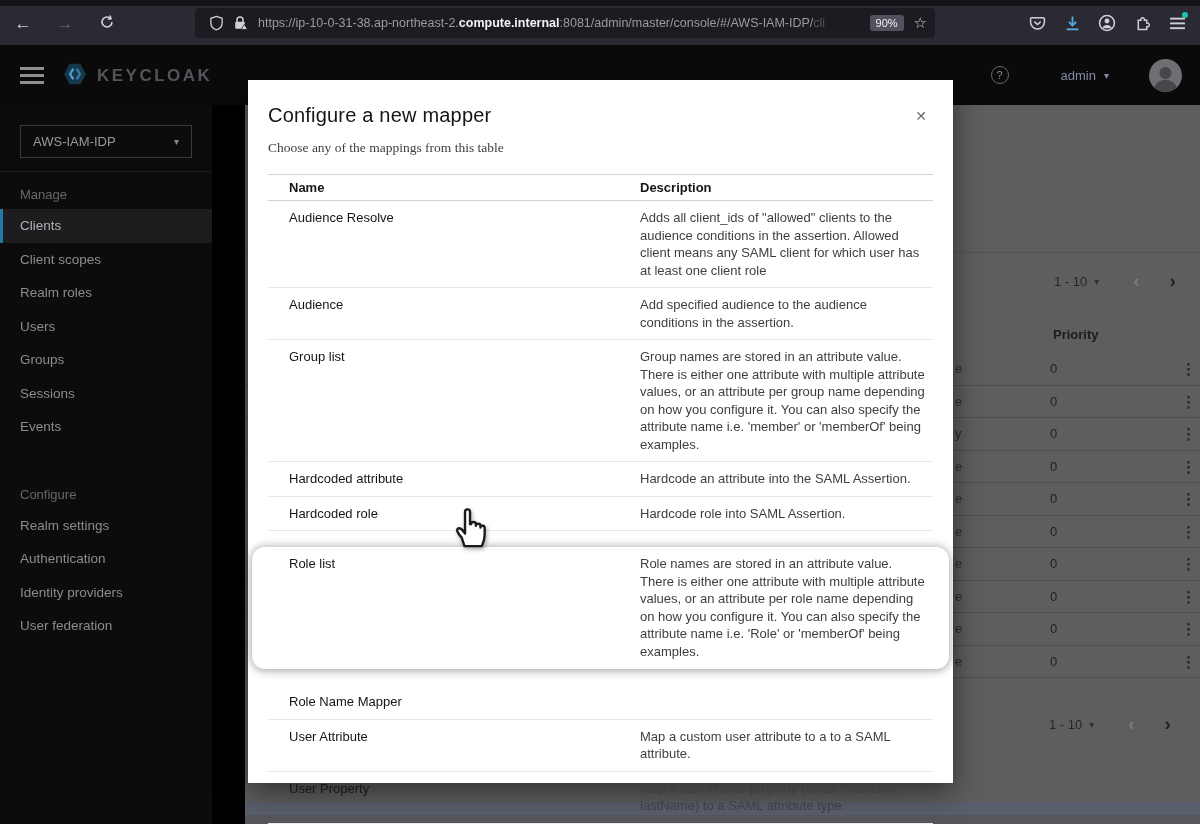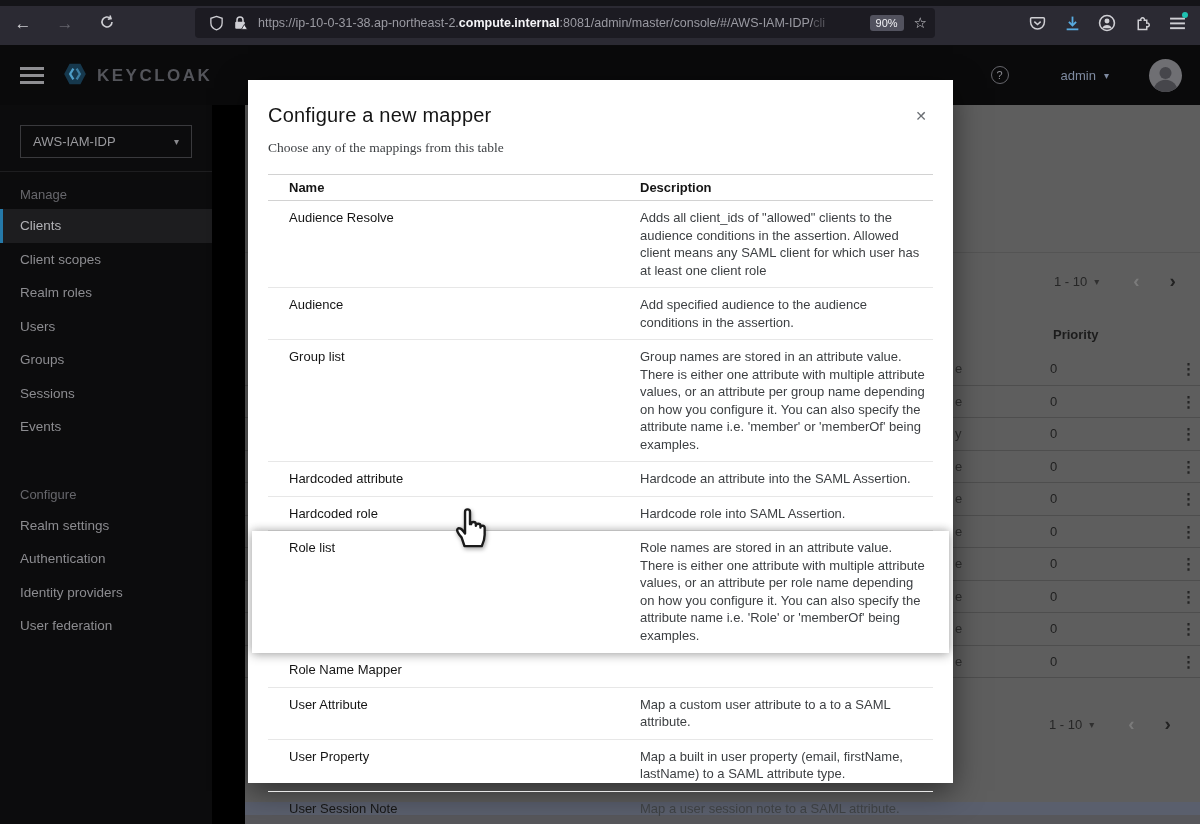--- a/index.html
+++ b/index.html
@@ -79,22 +79,22 @@
   .m-close { position:absolute; right:26px; top:28px; font-size:14px; color:#6a6e73; cursor:default; }
   .m-sub { margin:13px 0 0 20px; font-size:13.5px; color:#3c3f42;font-family:Liberation Serif, serif; }
   .m-table { margin:18px 20px 0 20px; }
   .m-head { display:flex; border-top:1px solid #d2d2d2; border-bottom:1px solid #d2d2d2;
     align-items:center; height:27px; font-size:13px; font-weight:bold; color:#151515; }
   .cell-name { width:339px; padding-left:21px; flex:none; }
   .cell-desc { flex:1; padding-right:4px;padding-left:33px; }
   .m-row { display:flex; padding:8px 0; border-bottom:1px solid #e7e7e7; font-size:13px; line-height:17.5px; }
   .m-row .cell-name { color:#151515; }
   .m-row .cell-desc { color:#3c3f42; }
-  .m-row.hovered { margin:0 -16px; padding:8px 16px; background:#fff; border-bottom:1px solid transparent;
-    box-shadow:0 2px 10px rgba(0,0,0,.30), 0 -2px 8px rgba(0,0,0,.14); position:relative; }
+  .m-row.hovered { margin:16px -16px; padding:8px 16px; background:#fff; border-bottom:1px solid transparent;
+    box-shadow:0 2px 10px rgba(0,0,0,.30), 0 -2px 8px rgba(0,0,0,.14); position:relative;border-radius:13px; }
   .handcursor { position:absolute; left:200px; top:422px; width:44px; height:48px;
     filter:drop-shadow(1.5px 2.5px 2px rgba(0,0,0,.35)); pointer-events:none; }
 </style>
 </head>
 <body>
 
 <div id="stage">
 
   <div id="browser">
     <div class="topstrip"></div>

